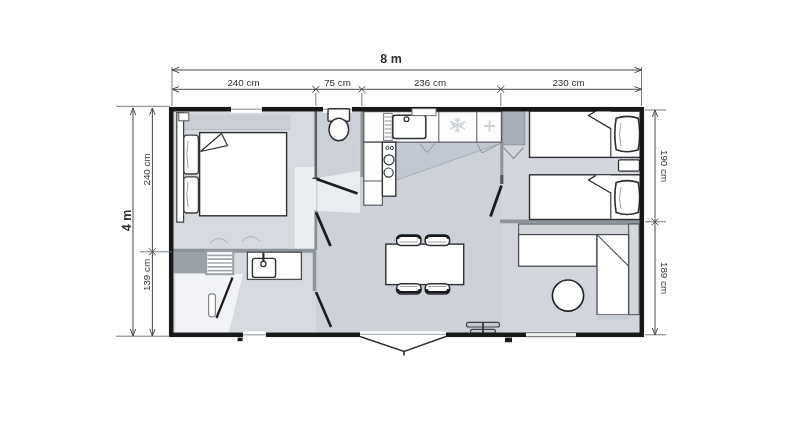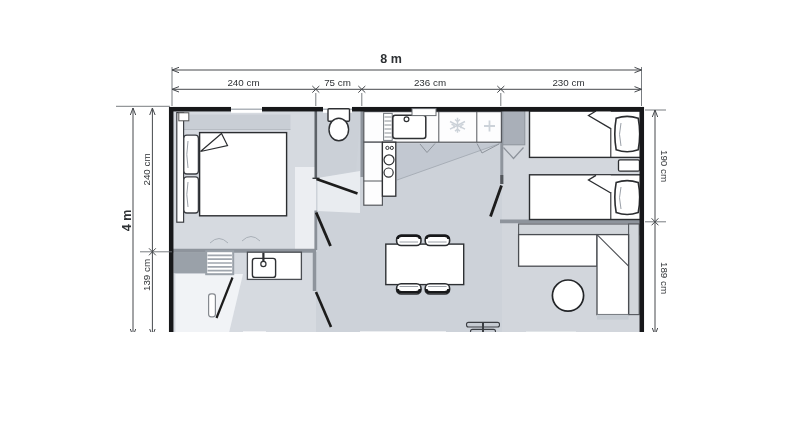--- a/index.html
+++ b/index.html
@@ -1,16 +1,16 @@
 <!DOCTYPE html>
 <html><head>
 <meta charset="utf-8">
 <style>
   html,body{margin:0;padding:0;background:#ffffff;}
-  .wrap{width:800px;height:332px;position:relative;overflow:hidden;background:#fff;}
+  .wrap{width:800px;height:448px;position:relative;overflow:hidden;background:#fff;}
   svg{position:absolute;left:0;top:0;}
   text{font-family:"Liberation Sans",sans-serif;fill:#2e3134;}
 </style>
 </head>
 <body>
 <div class="wrap">
 <svg width="800" height="448" viewBox="0 0 800 448">
 
 <rect x="173" y="111" width="143" height="140" fill="#d6dae0"></rect>
 

